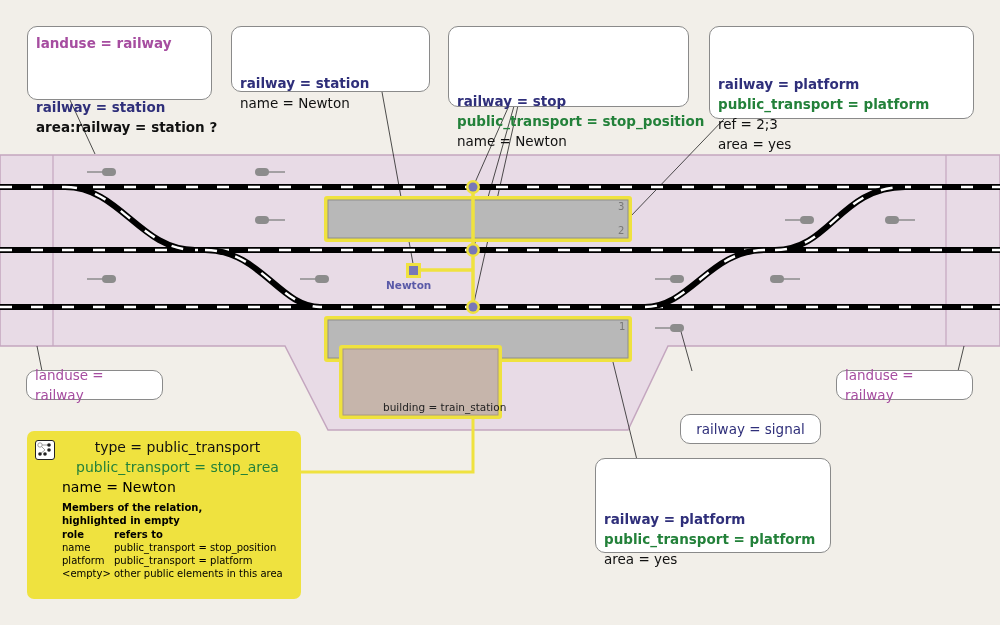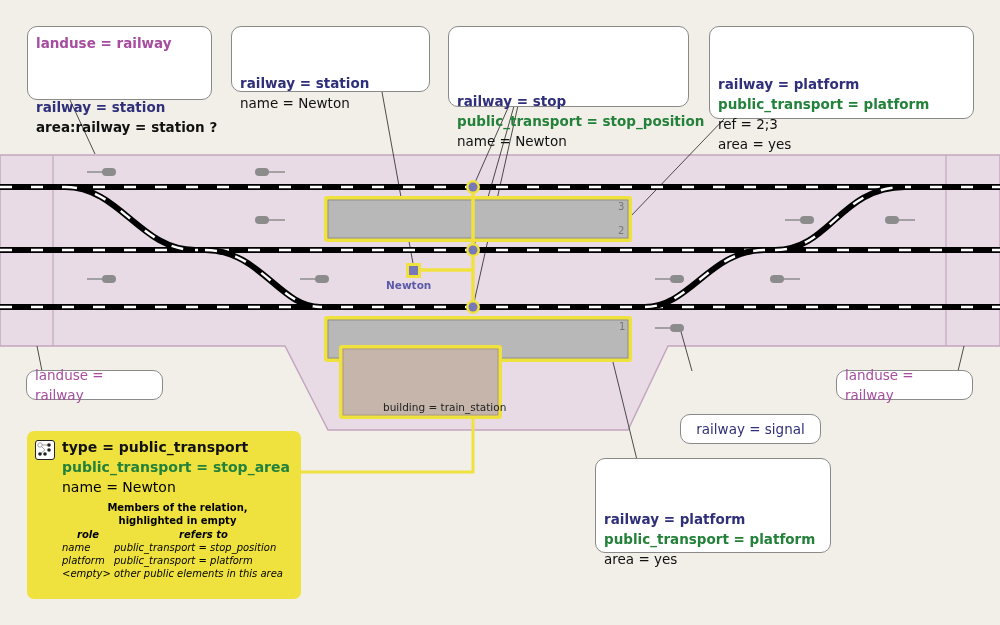--- a/index.html
+++ b/index.html
@@ -11,24 +11,24 @@
   .label-box .ln { white-space: nowrap; font-weight: bold; }
   .label-box .ln.normal { font-weight: normal; }
   .c-landuse { color: #a64da0; }
   .c-railway { color: #2f2f7a; margin-top: 44px; }
   .c-pt { color: #23813a; }
   .c-black { color: #111; }
   .single { display: flex; align-items: center; justify-content: center; height: 30px; padding: 0 8px; font-weight: normal; }
   #relation-box { position: absolute; left: 27px; top: 431px; width: 274px; height: 168px; background: #efe23f;
                   border-radius: 7px; box-sizing: border-box; padding: 6px 8px 6px 35px; }
   #relation-box .rt { font-size: 14px; line-height: 20px; white-space: nowrap; }
-  #relation-box .rt.b { font-weight: bold; }
+  #relation-box .rt.b { font-weight: normal; text-align: center; }
   #relation-box .small { font-size: 10px; line-height: 13px; white-space: nowrap; }
-  #relation-box .small.b { font-weight: bold; text-align: center; }
-  #relation-box .grid { display: grid; grid-template-columns: 52px auto; column-gap: 0; margin-top: 1px; font-style: italic; }
+  #relation-box .small.b { font-weight: bold; }
+  #relation-box .grid { display: grid; grid-template-columns: 52px auto; column-gap: 0; margin-top: 1px; }
   #relation-icon { position: absolute; left: 8px; top: 9px; width: 20px; height: 20px; background: #fff;
                    border: 1.5px solid #222; border-radius: 3px; box-sizing: border-box; }
   .plat-num { position: absolute; font-size: 10px; color: #777; }
   .bldg-label { position: absolute; font-size: 10.5px; color: #222; white-space: nowrap; }
   .station-label { position: absolute; font-size: 10.5px; color: #5a5aa8; font-weight: bold; }
 </style>
 </head>
 <body>
 
 <svg id="diagram" width="1000" height="625" viewBox="0 0 1000 625">

